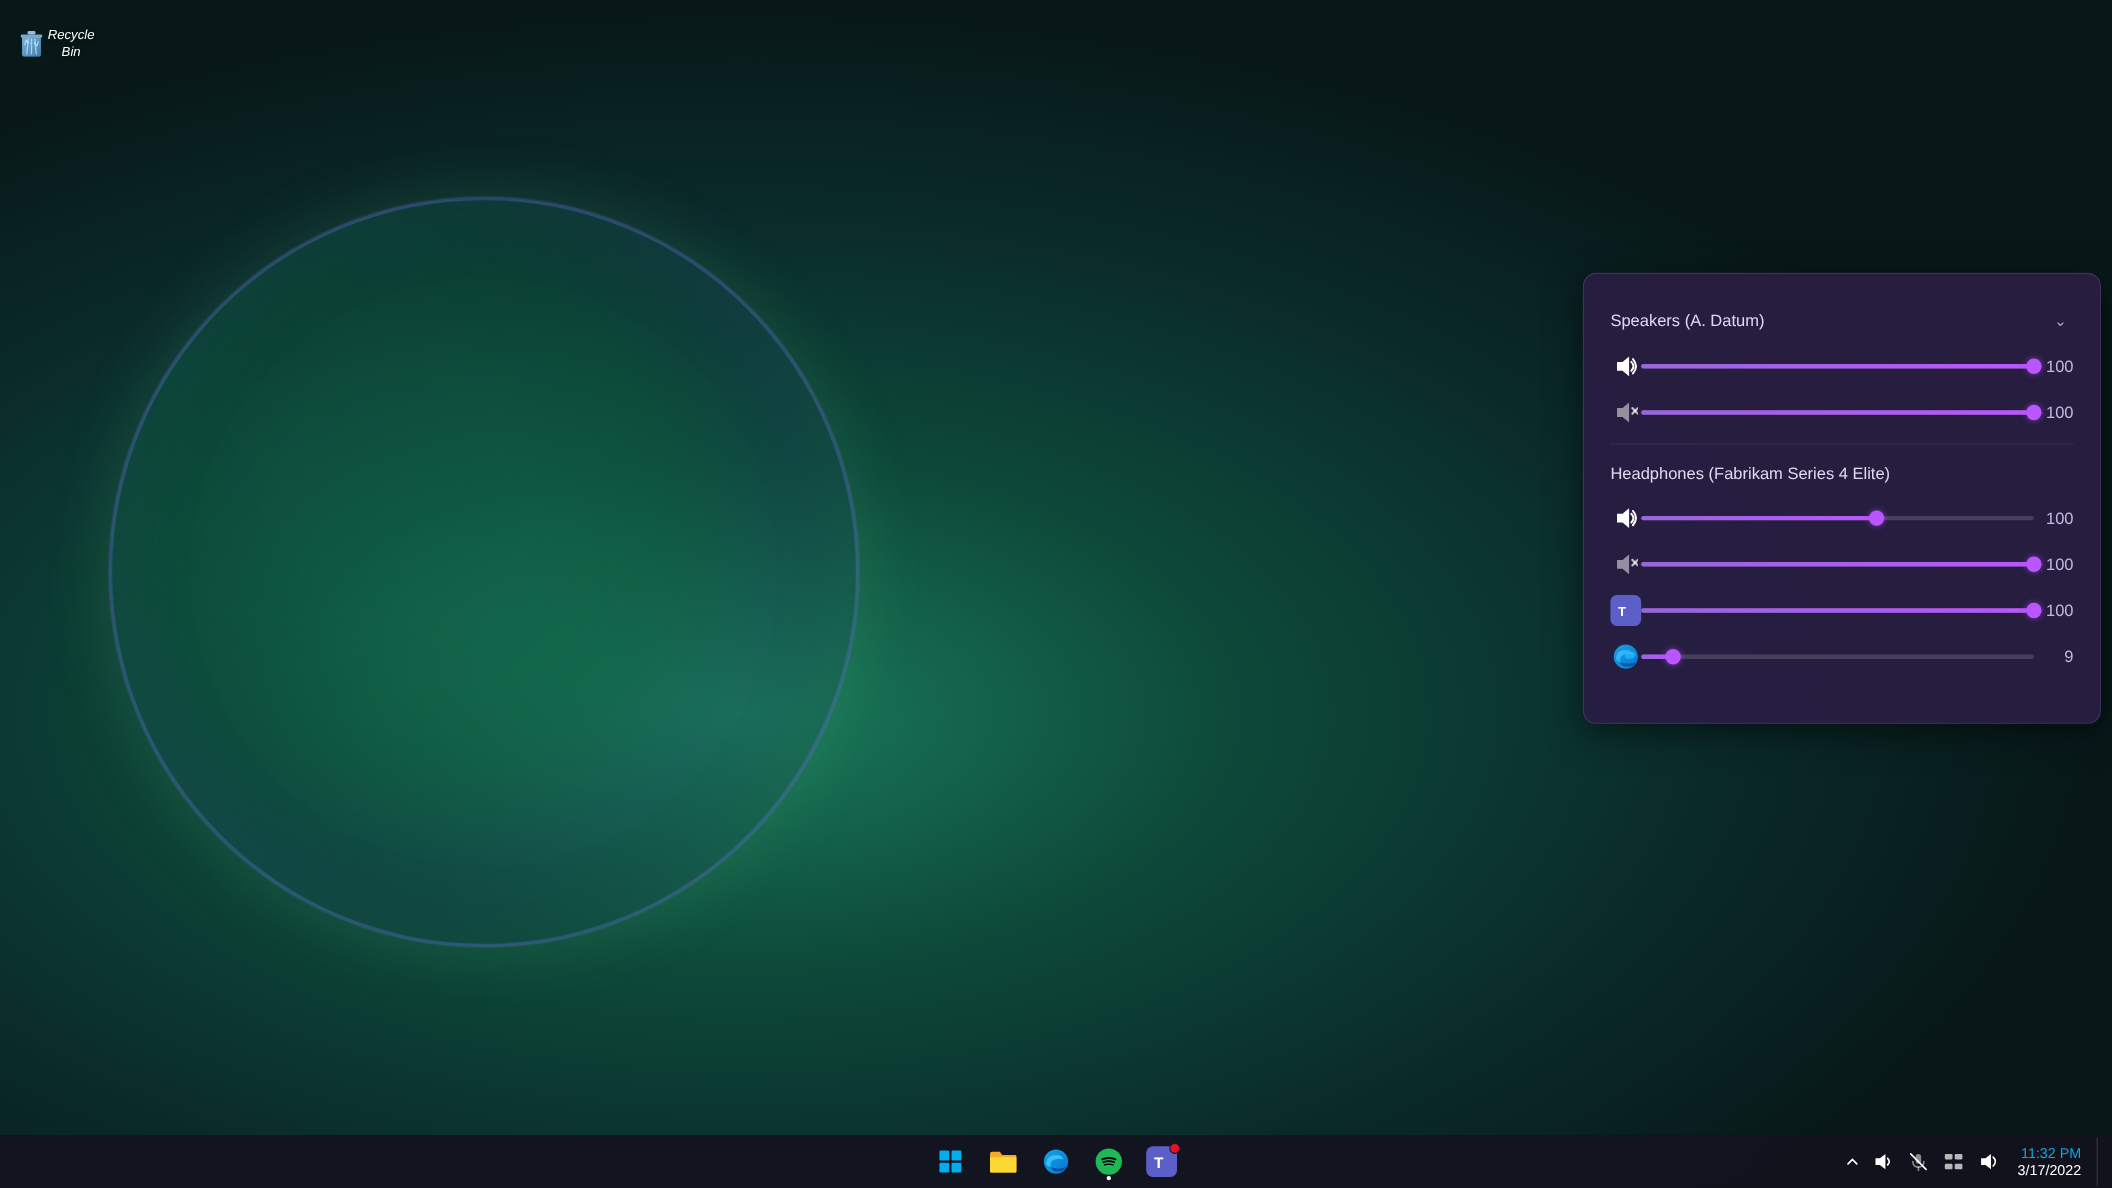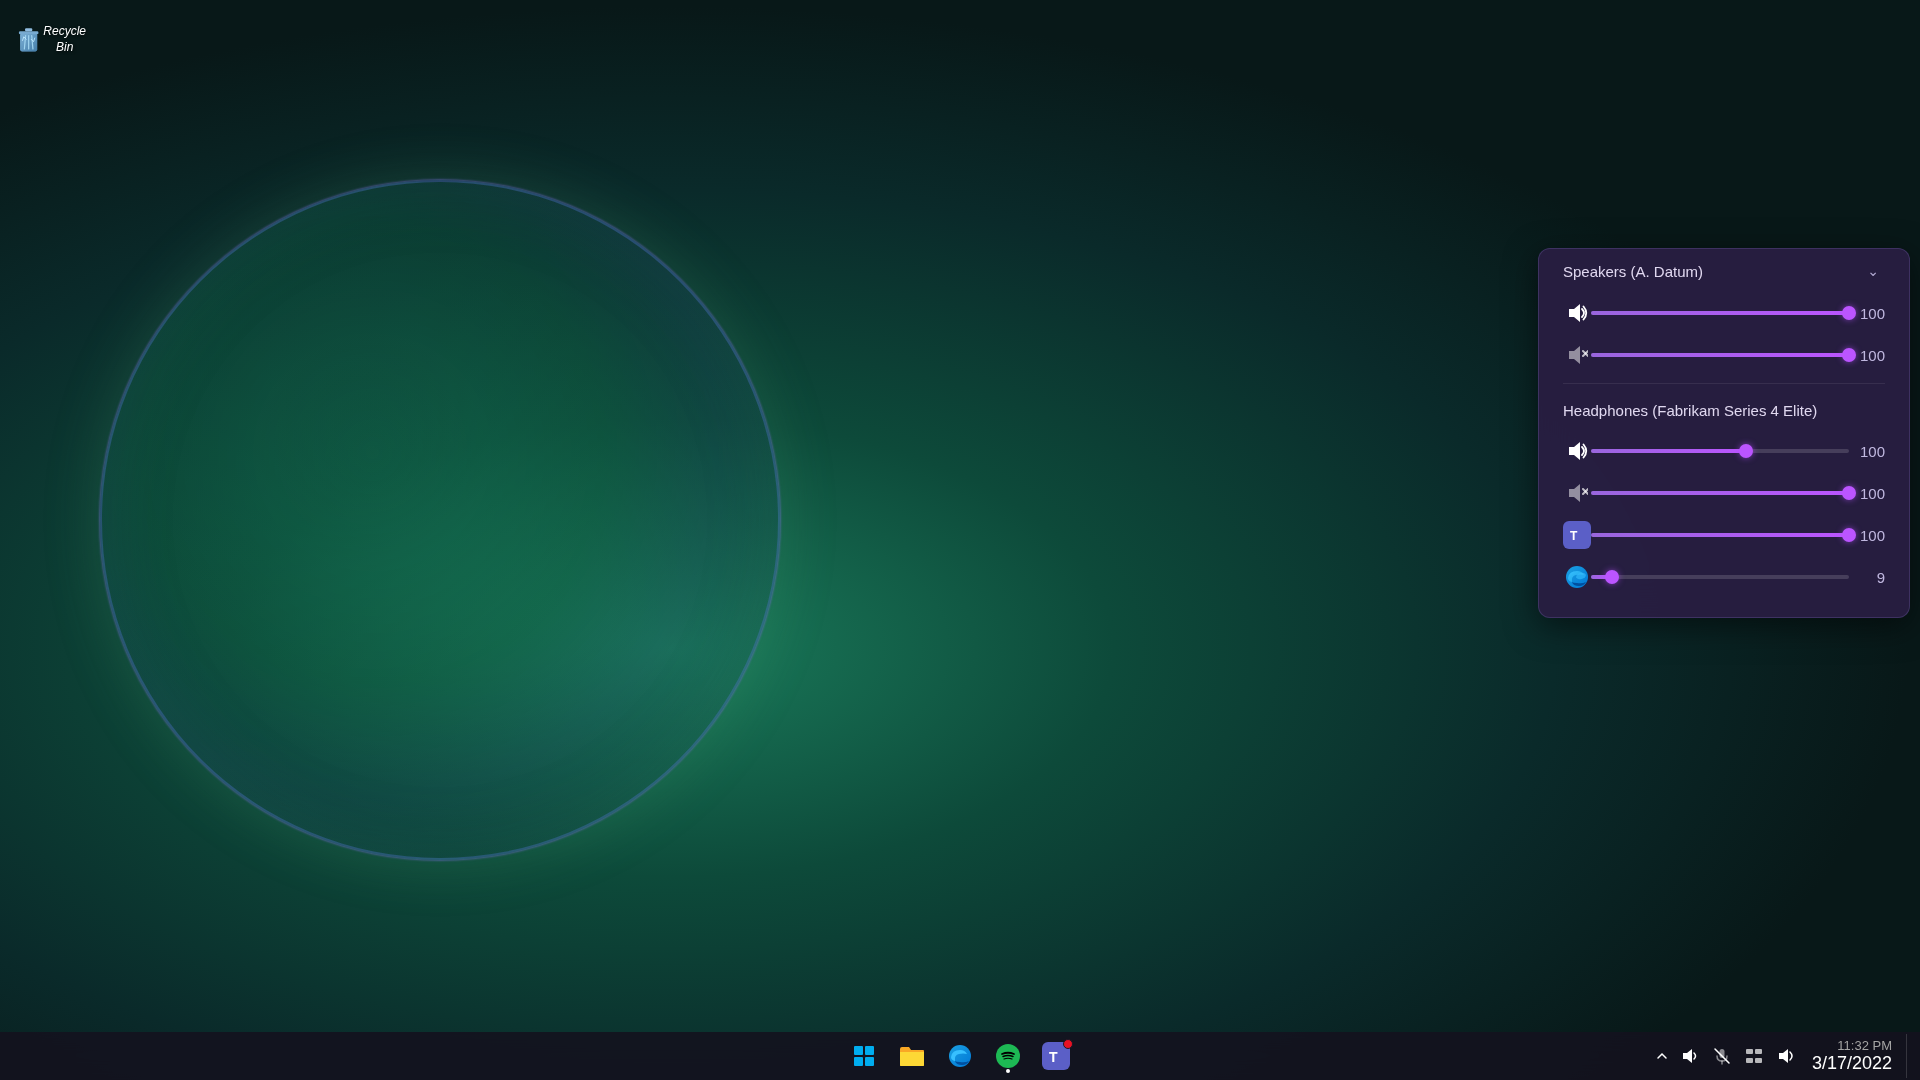--- a/index.html
+++ b/index.html
@@ -75,24 +75,24 @@
       text-align: center;
       text-shadow: 1px 1px 3px rgba(0,0,0,0.8);
       line-height: 1.3;
     }
 
     
     .volume-panel {
       position: absolute;
       right: 10px;
       top: 248px;
-      width: 372px;
+      width: 471px;
       background: rgba(40, 30, 65, 0.95);
       border-radius: 12px;
-      padding: 12px 24px;
+      padding: 32px 24px;
       backdrop-filter: blur(20px);
       border: 1px solid rgba(120, 100, 180, 0.3);
       box-shadow: 0 8px 32px rgba(0,0,0,0.5);
     }
 
     .section-header {
       display: flex;
       justify-content: space-between;
       align-items: center;
       margin-bottom: 18px;
@@ -231,26 +231,26 @@
     .clock-area {
       display: flex;
       flex-direction: column;
       align-items: flex-end;
       cursor: pointer;
       padding: 2px 6px;
       border-radius: 4px;
     }
 
     .clock-time {
-      color: #a3a3a3;
+      color: #0ea5e9;
       font-size: 13px;
     }
     .clock-date {
       color: white;
-      font-size: 18px;
+      font-size: 13px;
     }
 
     .show-desktop-btn {
       width: 6px;
       height: 44px;
       border-left: 1px solid rgba(255,255,255,0.15);
       cursor: pointer;
     }
 
     .chevron-up {

